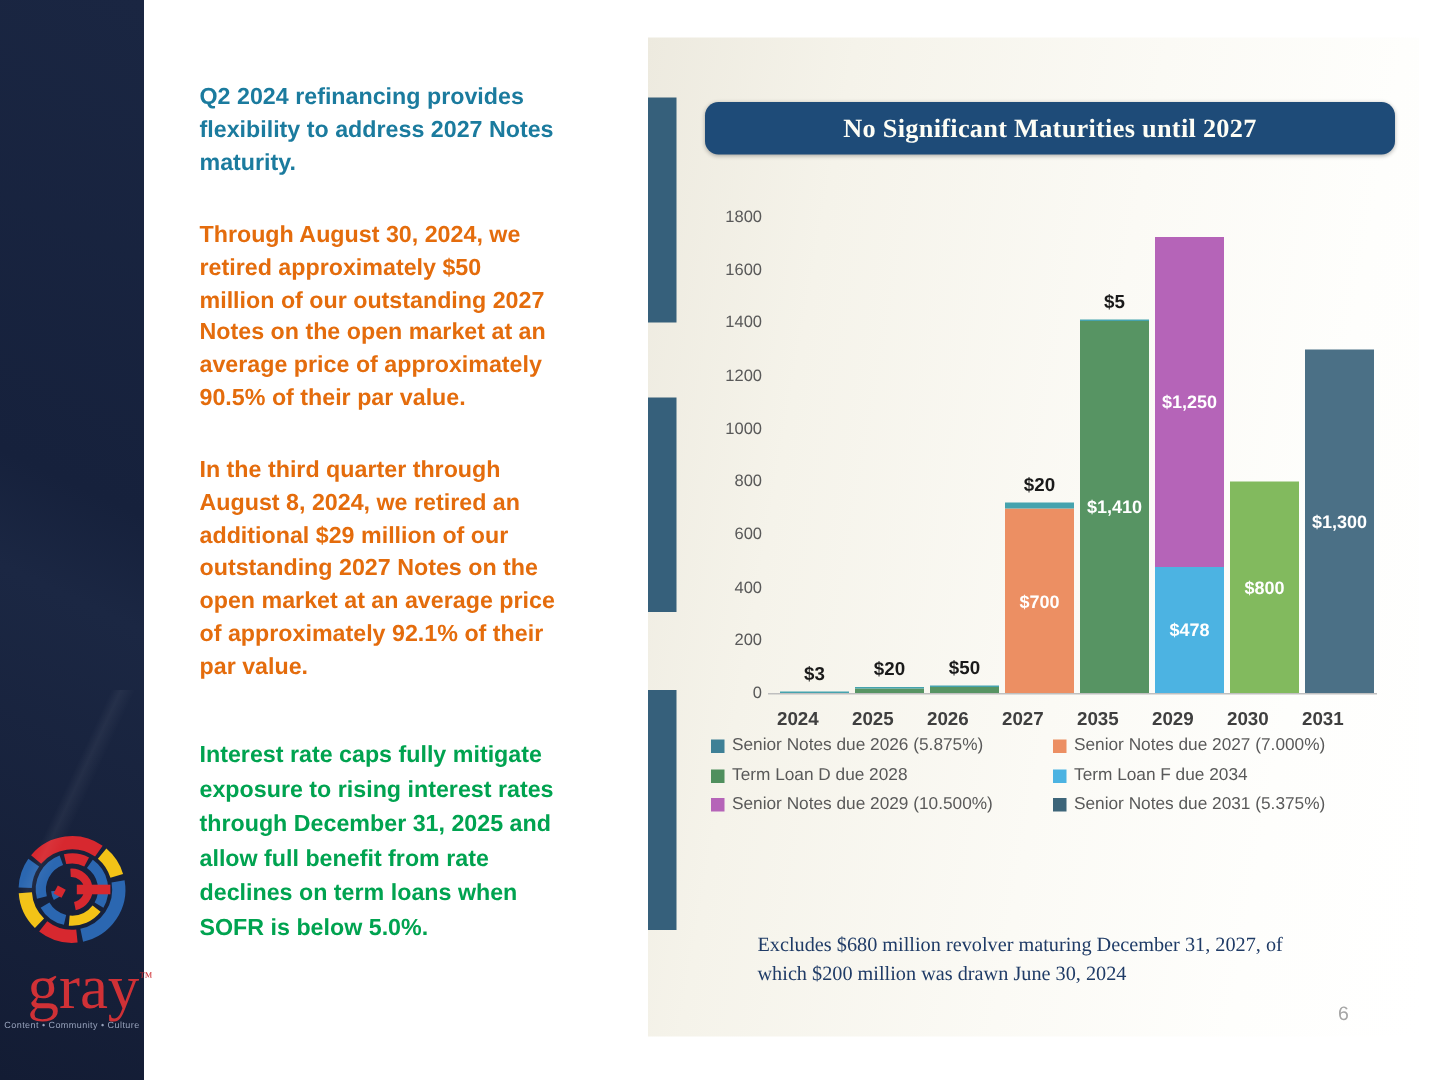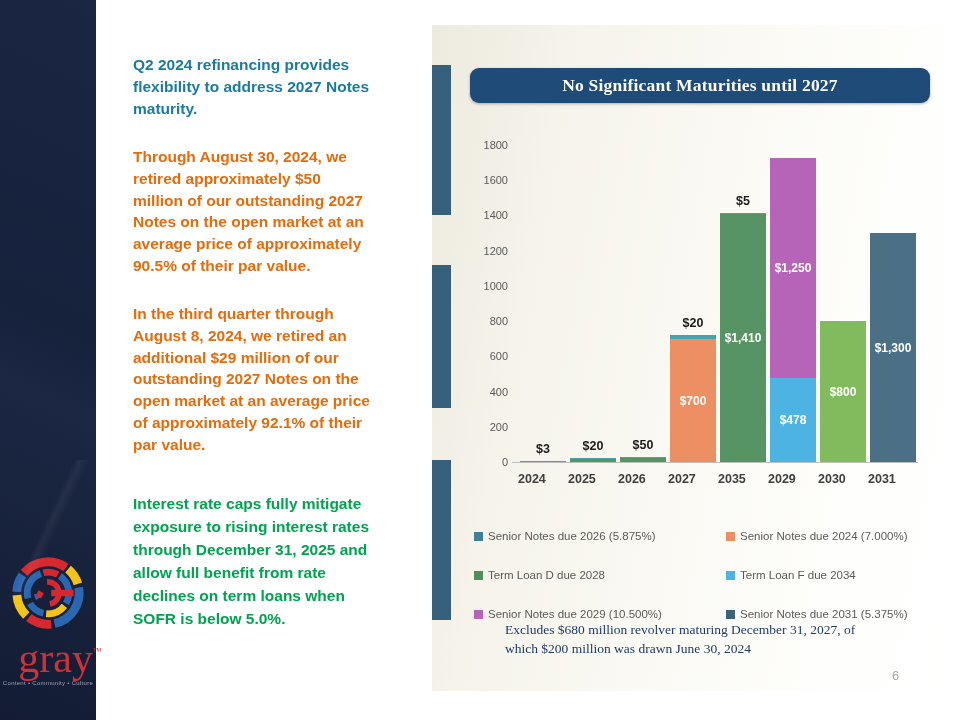--- a/index.html
+++ b/index.html
@@ -47,22 +47,22 @@
   .ytick{position:absolute;right:0;width:36px;text-align:right;font-size:11px;color:#595959;line-height:14px;}
   .plot-area{position:absolute;left:86px;top:120px;width:400px;height:317px;
     border-bottom:1px solid #bfbfbf;}
   .plot-area::before{content:"";position:absolute;left:-6px;bottom:-1px;width:6px;height:1px;background:#bfbfbf;}
   .seg{position:absolute;}
   .seg-label{position:absolute;text-align:center;font-size:12px;font-weight:bold;color:#ffffff;}
   .top-label{position:absolute;text-align:center;font-size:12.5px;font-weight:bold;color:#1a1a1a;}
   .x-axis{position:absolute;left:86px;top:447px;width:400px;height:18px;}
   .xtick{position:absolute;text-align:left;font-size:12.5px;font-weight:bold;color:#3f3f3f;}
 
-  .legend{position:absolute;left:42px;top:504px;width:460px;
-    display:grid;grid-template-columns:228px auto;column-gap:0;row-gap:4.5px;gap:24px;}
+  .legend{position:absolute;left:42px;top:465px;width:460px;
+    display:grid;grid-template-columns:228px auto;column-gap:0;row-gap:4.5px;}
   .lg-item{display:flex;align-items:center;gap:5px;font-size:11.5px;color:#595959;line-height:15px;}
   .sw{display:inline-block;width:9px;height:9px;flex:0 0 9px;}
 
   .footnote{position:absolute;left:73px;top:595px;width:400px;white-space:pre-line;
     font-family:"Liberation Serif",serif;font-size:13.5px;line-height:19px;color:#1f3b66;}
   .pagenum{position:absolute;left:460px;top:643px;width:40px;font-size:13px;color:#a6a6a6;}
 </style>
 </head>
 <body>
 
@@ -178,21 +178,21 @@
         </div>
     </div>
 
     <div class="legend">
         <div class="lg-item">
           <span class="sw" style="background: rgb(62, 128, 150);"></span>
           <span>Senior Notes due 2026 (5.875%)</span>
         </div>
         <div class="lg-item">
           <span class="sw" style="background: rgb(236, 143, 99);"></span>
-          <span>Senior Notes due 2024 (7.000%)</span>
+          <span>Senior Notes due 2027 (7.000%)</span>
         </div>
         <div class="lg-item">
           <span class="sw" style="background: rgb(79, 143, 93);"></span>
           <span>Term Loan D due 2028</span>
         </div>
         <div class="lg-item">
           <span class="sw" style="background: rgb(76, 179, 226);"></span>
           <span>Term Loan F due 2034</span>
         </div>
         <div class="lg-item">

